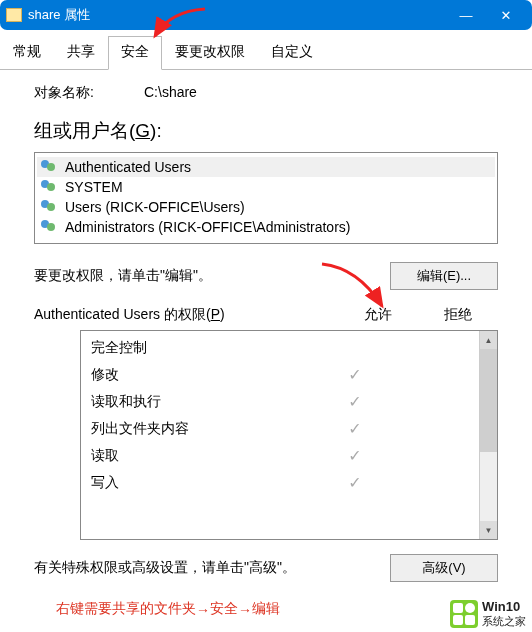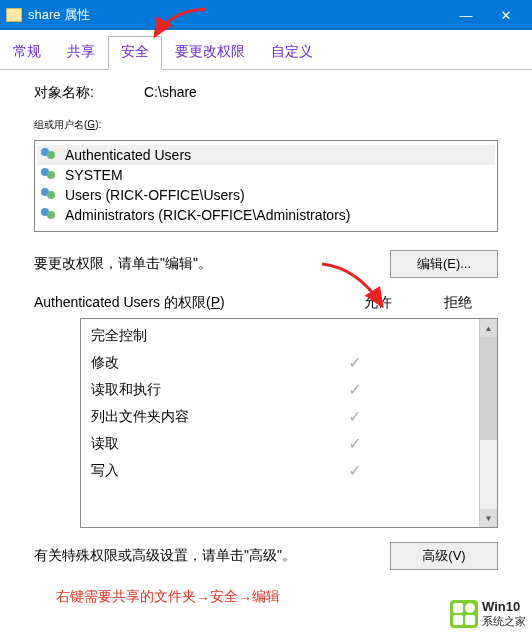--- a/index.html
+++ b/index.html
@@ -12,20 +12,21 @@
     position: relative;
     overflow: hidden;
   }
   .titlebar {
     background: #0078d7;
     color: #fff;
     height: 30px;
     display: flex;
     align-items: center;
     padding: 0 6px;
+    border-radius: 7px;
   }
   .titlebar .folder-icon {
     width: 16px; height: 14px;
     background: #ffe9a6;
     border: 1px solid #d6b35a;
     margin-right: 6px;
   }
   .titlebar .title { flex: 1; font-size: 13px; }
   .titlebar .win-btn {
     width: 40px; height: 30px;
@@ -37,34 +38,34 @@
     display: flex;
     border-bottom: 1px solid #bbb;
     background: #fff;
     padding-top: 6px;
   }
   .tab {
     padding: 6px 12px 8px;
     border: 1px solid transparent;
     cursor: pointer;
     font-size: 14px;
-    color: #6d28d9;
+    color: #000000;
     margin-bottom: -1px;
   }
   .tab.active {
     border: 1px solid #bbb;
     border-bottom: 1px solid #fff;
     background: #fff;
   }
   .content {
     padding: 14px 34px 8px;
   }
   .row { display: flex; margin-bottom: 16px; font-size: 14px; }
   .row .lab { width: 110px; }
-  .group-label { font-size: 10px; margin-bottom: 8px; }
+  .group-label { font-size: 19px; margin-bottom: 8px; }
   .group-label u { text-decoration: underline; }
   .listbox {
     border: 1px solid #888;
     height: 92px;
     padding: 4px 2px;
     margin-bottom: 18px;
     overflow: hidden;
   }
   .list-item {
     display: flex; align-items: center;

